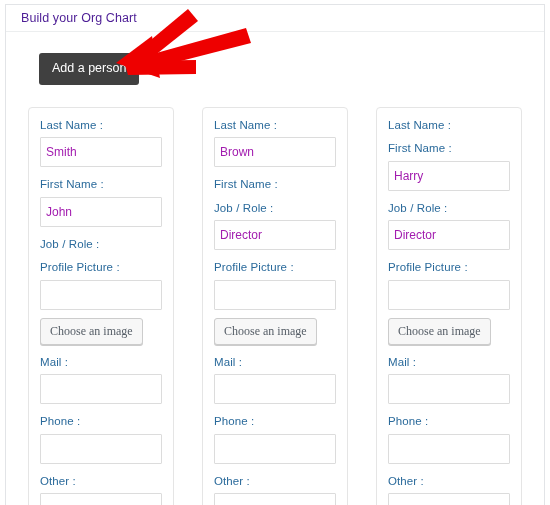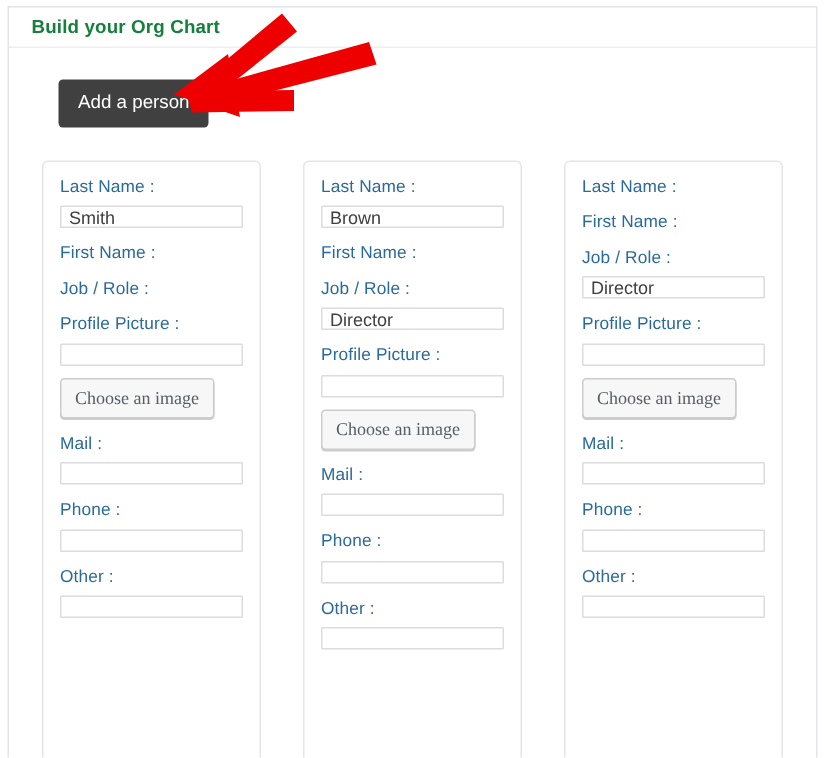--- a/index.html
+++ b/index.html
@@ -25,22 +25,22 @@
 
   .panel-header {
     height: 27px;
     border-bottom: 1px solid #eceeef;
     display: flex;
     align-items: center;
     padding: 0 15px;
   }
   .panel-title {
     font-size: 12.5px;
-    font-weight: 700;
-    color: #15803d;
+    font-weight: 400;
+    color: #4c1d95;
     letter-spacing: .1px;
     line-height: 1;
   }
 
   .panel-body { padding: 12px 14px 0 14px; }
 
   .add-person-btn {
     display: inline-block;
     background: #404040;
     color: #ffffff;
@@ -82,27 +82,27 @@
     line-height: 1;
     margin-bottom: 6px;
     margin-top: 12px;
     letter-spacing: .1px;
   }
   .field:first-child .field-label { margin-top: 0; }
 
   .text-input {
     display: block;
     width: 100%;
-    height: 15px;
+    height: 30px;
     border: 1px solid #dcdcdc;
     background: #ffffff;
     border-radius: 1px;
     font-family: "Liberation Sans", sans-serif;
     font-size: 12px;
-    color: #404040;
+    color: #a21caf;
     padding: 0 5px;
     outline: none;
   }
 
   .choose-image-btn {
     display: inline-block;
     margin-top: 8px;
     background: #f7f7f7;
     border: 1px solid #cccccc;
     border-radius: 3px;
@@ -140,20 +140,21 @@
 
       <div class="cards-row">
 
         <div class="person-card">
           <div class="field">
             <label class="field-label">Last Name :</label>
             <input class="text-input" type="text" value="Smith" style="">
           </div>
           <div class="field">
             <label class="field-label">First Name :</label>
+            <input class="text-input" type="text" value="John" style="">
           </div>
           <div class="field">
             <label class="field-label">Job / Role :</label>
           </div>
           <div class="field">
             <label class="field-label">Profile Picture :</label>
             <input class="text-input" type="text" value="" style="">
             <button class="choose-image-btn">Choose an image</button>
           </div>
           <div class="field">
@@ -202,20 +203,21 @@
           </div>
 
         </div>
 
         <div class="person-card">
           <div class="field">
             <label class="field-label">Last Name :</label>
           </div>
           <div class="field">
             <label class="field-label">First Name :</label>
+            <input class="text-input" type="text" value="Harry" style="">
           </div>
           <div class="field">
             <label class="field-label">Job / Role :</label>
             <input class="text-input" type="text" value="Director" style="">
           </div>
           <div class="field">
             <label class="field-label">Profile Picture :</label>
             <input class="text-input" type="text" value="" style="">
             <button class="choose-image-btn">Choose an image</button>
           </div>

